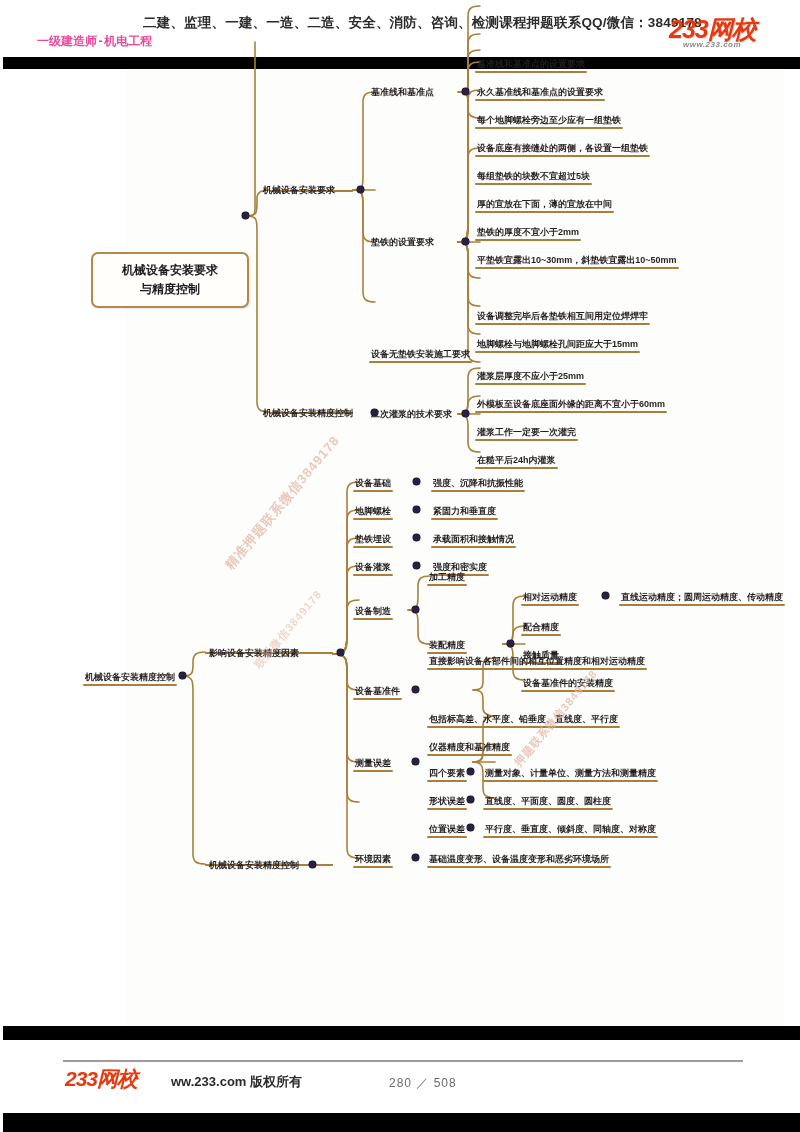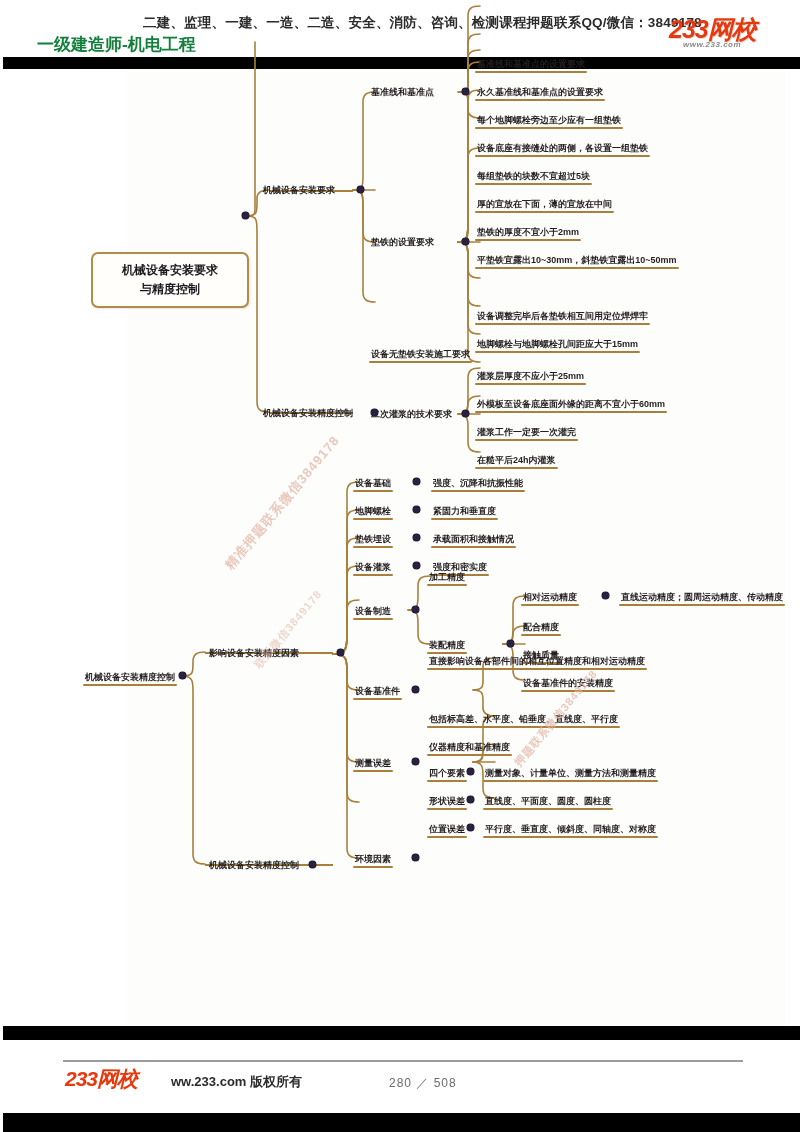--- a/index.html
+++ b/index.html
@@ -11,21 +11,21 @@
   .page{position:absolute;left:3px;top:0;width:726px;height:1132px;}
 
   
   .hdr-line1{
     position:absolute;left:140px;top:14px;
     font-size:13.5px;font-weight:700;letter-spacing:.2px;
     color:#2b2b2b;white-space:nowrap;
   }
   .hdr-line2{
     position:absolute;left:34px;top:33px;
-    font-size:17px;font-weight:600;color:#15803d;white-space:nowrap;
+    font-size:12px;font-weight:600;color:#ec4899;white-space:nowrap;font-family:Liberation Mono, monospace;
   }
   .logo233{
     position:absolute;left:666px;top:17px;width:120px;height:36px;
   }
   .logo233 .lg-txt{
     font-size:25px;font-weight:900;font-style:italic;
     color:#e8380d;letter-spacing:-1px;line-height:25px;
     text-shadow:1px 1px 0 rgba(0,0,0,.15);
   }
   .logo233 .lg-url{
@@ -430,20 +430,24 @@
     <div class="node" style="left:480px;top:756px">
       <span class="lbl">平行度、垂直度、倾斜度、同轴度、对称度</span>
       <div class="ul" style="width: 175px;"></div>
     </div>
 
     <div class="node" style="left:350px;top:786px">
       <span class="lbl">环境因素</span>
       <div class="ul" style="width: 40px;"></div>
     </div>
     <div class="dot" style="left:409px;top:792px"></div>
+    <div class="node" style="left:424px;top:786px">
+      <span class="lbl">基础温度变形、设备温度变形和恶劣环境场所</span>
+      <div class="ul" style="width: 184px;"></div>
+    </div>
 
     <div class="node" style="left:204px;top:792px">
       <span class="lbl">机械设备安装精度控制</span>
     </div>
     <div class="dot" style="left:306px;top:799px"></div>
 
     <div class="wm wm1">精准押题联系微信3849178</div>
     <div class="wm wm2">押题联系微信3849178</div>
     <div class="wm wm3">联系微信3849178</div>
   </div>

